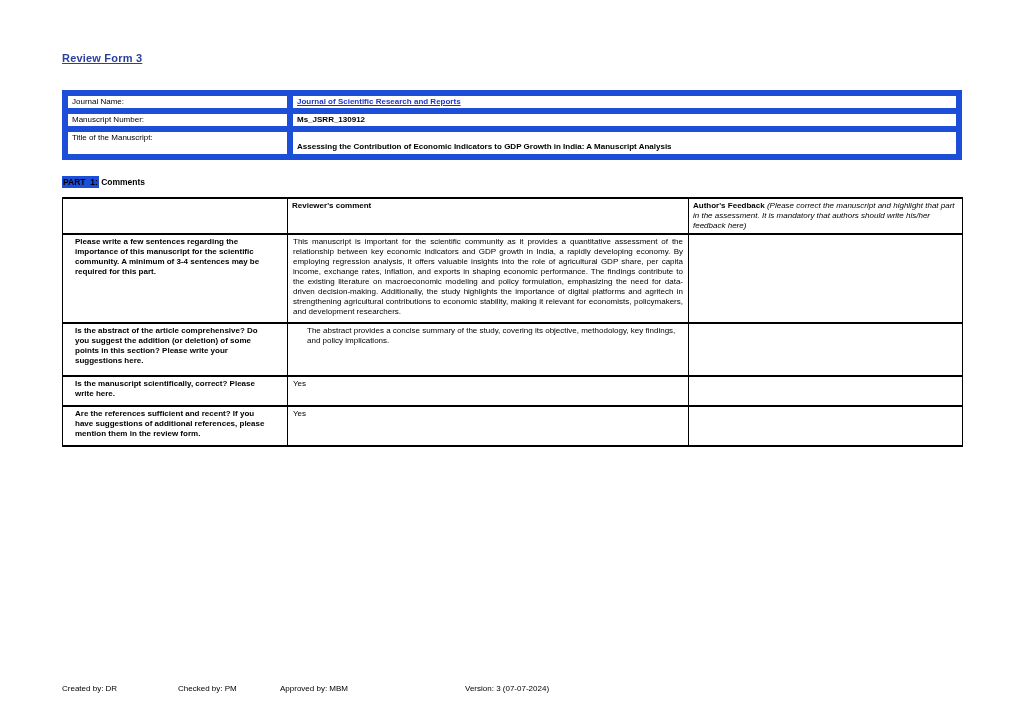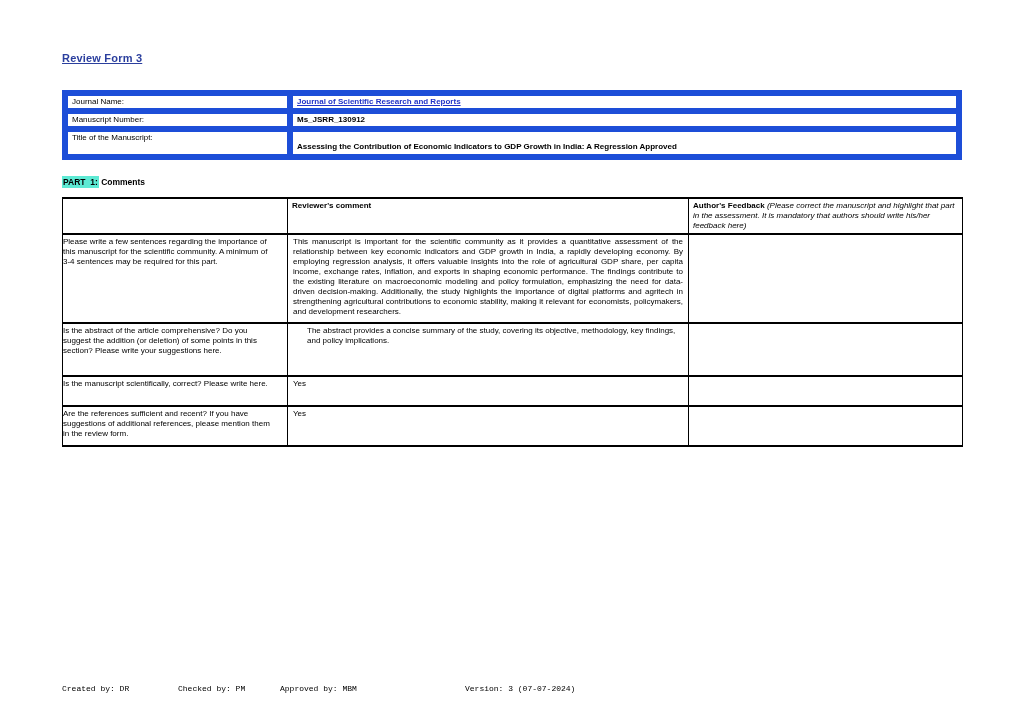--- a/index.html
+++ b/index.html
@@ -42,21 +42,21 @@
     font-size: 8px; cursor: pointer;
   }
   .bold-val { font-weight: bold; }
   .ms-title { font-weight: bold; margin-top: 9px; }
 
   
   .part-heading {
     position: absolute; left: 62px; top: 177px;
     font-size: 8.5px; font-weight: bold; white-space: pre;
   }
-  .part-highlight { background: #5eead4; padding: 1px 1px; white-space: pre; }
+  .part-highlight { background: #1d4ed8; padding: 1px 1px; white-space: pre; }
 
   
   .comments-table {
     position: absolute; left: 62px; top: 197px; width: 900px;
   }
   .comments-table td {
     border: 1px solid #000;
     border-top-width: 2px; border-bottom-width: 2px;
     font-size: 8px; line-height: 10px;
     vertical-align: top;
@@ -65,35 +65,35 @@
   .comments-table col.c1 { width: 225px; }
   .comments-table col.c2 { width: 401px; }
   .comments-table col.c3 { width: 274px; }
   .comments-table tr.hdr  td { height: 31px; }
   .comments-table tr.row1 td { height: 89px; }
   .comments-table tr.row2 td { height: 55px; }
   .comments-table tr.row3 td { height: 53px; }
   .comments-table tr.row4 td { height: 30px; }
   .comments-table tr.row5 td { height: 40px; }
   td.question {
-    font-weight: normal;
-    padding: 2px 14px 2px 0;
+    font-weight: bold;
+    padding: 2px 14px 2px 12px;
     white-space: pre-line;
   }
   td.comment { padding: 2px 5px; }
   td.comment.justify { text-align: justify; }
   td.comment.indent { padding-left: 19px; }
   .hdr-col2 { font-weight: bold; }
   .feedback-bold { font-weight: bold; text-align: right; }
   .feedback-italic { font-style: italic; }
 
   
   .footer-item {
     position: absolute; top: 684px;
-    font-family: Liberation Mono, monospace;
+    font-family: Liberation Sans, sans-serif;
     font-size: 8px; color: #000;
   }
   .f1 { left: 62px; } .f2 { left: 178px; } .f3 { left: 280px; } .f4 { left: 465px; }
 </style>
 </head>
 <body>
 
 <div class="page">
 
   <div class="doc-title">Review Form 3</div>
@@ -106,21 +106,21 @@
           <span class="journal-link">Journal of Scientific Research and Reports</span>
         </td>
       </tr>
       <tr class="r2">
         <td class="lbl">Manuscript Number:</td>
         <td class="bold-val">Ms_JSRR_130912</td>
       </tr>
       <tr class="r3">
         <td class="lbl">Title of the Manuscript:</td>
         <td>
-          <div class="ms-title">Assessing the Contribution of Economic Indicators to GDP Growth in India: A Regression Approved</div>
+          <div class="ms-title">Assessing the Contribution of Economic Indicators to GDP Growth in India: A Manuscript Analysis</div>
         </td>
       </tr>
     </tbody>
   </table>
 
   <div class="part-heading"><span class="part-highlight">PART  1:</span><span> Comments</span></div>
 
   <table class="comments-table">
     <colgroup>
         <col class="c1">

